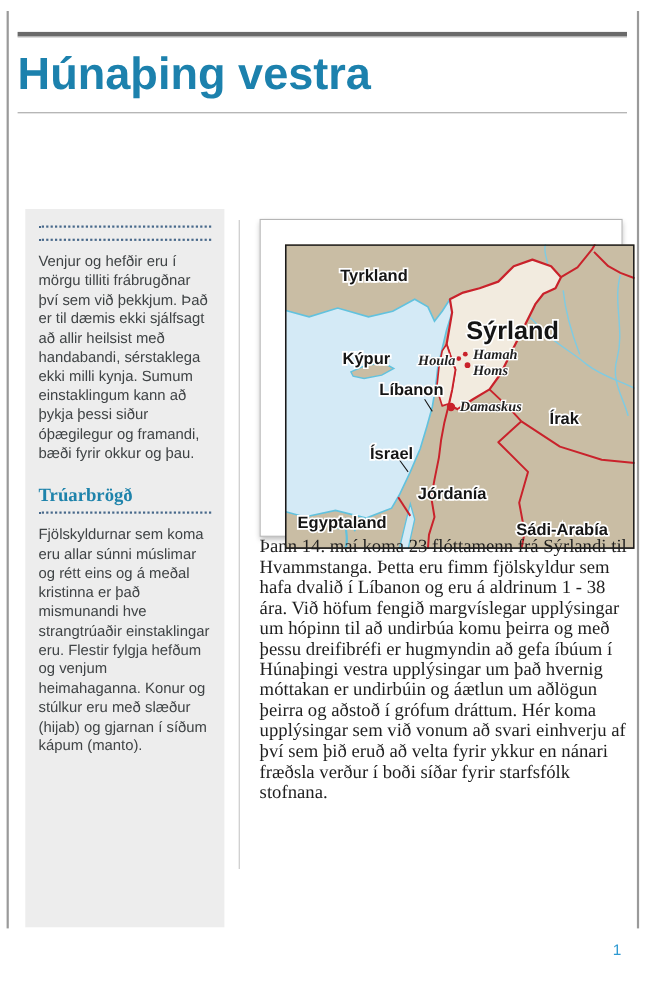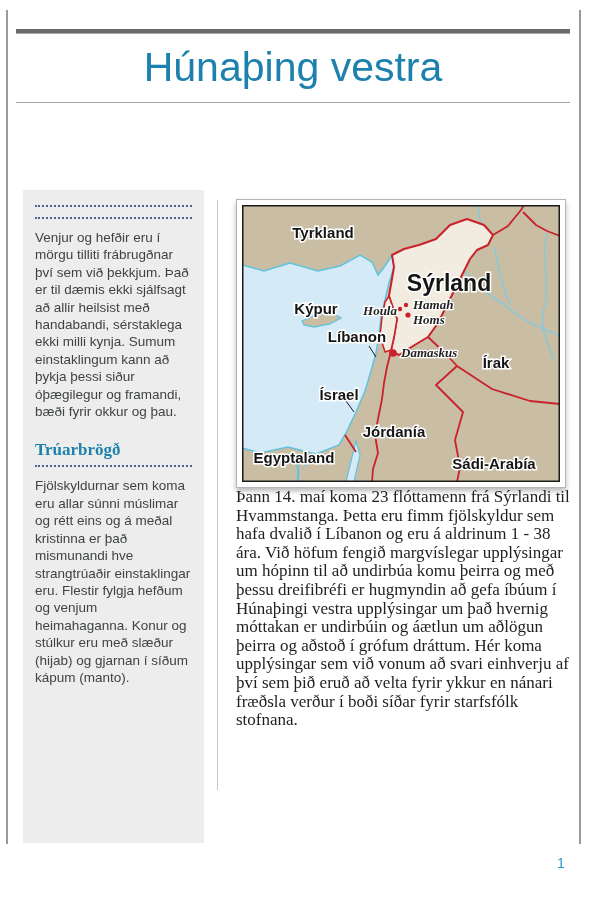--- a/index.html
+++ b/index.html
@@ -6,32 +6,32 @@
   .page{position:relative;width:602px;height:899px;background:#ffffff;overflow:hidden;
         font-family:"Liberation Sans","DejaVu Sans",sans-serif;}
   .vrule{position:absolute;width:2px;background:#9a9a9a;top:10px;height:834px;}
   .vrule.left{left:6px;}
   .vrule.right{left:579px;}
   .header{position:absolute;left:16px;top:29px;width:554px;}
   .topbar{height:4px;background:#6a6a6a;}
   .doc-title{margin:0;padding:13px 0 10px 0;text-align:center;
              font-size:38px;font-weight:300;letter-spacing:1px;color:#f4695e;line-height:1.1;}
   .thinrule{border:none;border-top:1px solid #a5a5a5;margin:0;}
-  .doc-subtitle{margin:0;padding:11px 0 12px 0;text-align:center;
-                font-size:41px;font-weight:400;color:#1c81ad;line-height:1.1;}
+  .doc-subtitle{margin:0;padding:11px 0 12px 0;
+                font-size:41px;font-weight:700;color:#1c81ad;line-height:1.1;}
   .sidebar{position:absolute;left:23px;top:190px;width:181px;height:653px;
            background:#ededed;padding:15px 12px;box-sizing:border-box;}
   .sb-head{font-family:"Liberation Serif","DejaVu Serif",serif;font-weight:bold;
            font-size:17px;color:#1e83ab;margin:0 0 5px 0;}
   .sb-dots{border:none;border-top:2px dotted #47688a;margin:0 0 10px 0;}
   .sb-text{font-size:13.5px;line-height:17.4px;color:#3f4345;margin:0 0 20px 0;}
   .col-divider{position:absolute;left:217px;top:200px;width:1px;height:590px;background:#c6c6c6;}
   .main{position:absolute;left:236px;top:199px;width:334px;}
   .map-frame{width:330px;height:289px;background:#fff;border:1px solid #b5b5b5;
-             box-sizing:border-box;padding:5px;box-shadow:0 3px 5px rgba(0,0,0,0.28);}
+             box-sizing:border-box;padding:22px;box-shadow:0 3px 5px rgba(0,0,0,0.28);}
   .map-frame svg{display:block;width:318px;height:277px;}
   .main-head{font-family:"Liberation Serif","DejaVu Serif",serif;font-weight:bold;
              font-size:17px;color:#1e83ab;text-align:center;margin:19px 0 7px 0;}
   .main-text{font-family:"Liberation Serif","DejaVu Serif",serif;font-size:17px;
              line-height:18.6px;color:#1f1f1f;margin:0;}
   .page-number{position:absolute;left:548px;top:855px;width:26px;text-align:center;
                font-size:14px;color:#2f9ad2;}
   
   .m-country{font-family:"Liberation Sans","DejaVu Sans",sans-serif;font-weight:bold;
              font-size:15px;fill:#151515;stroke:#ffffff;stroke-width:3px;paint-order:stroke fill;}

